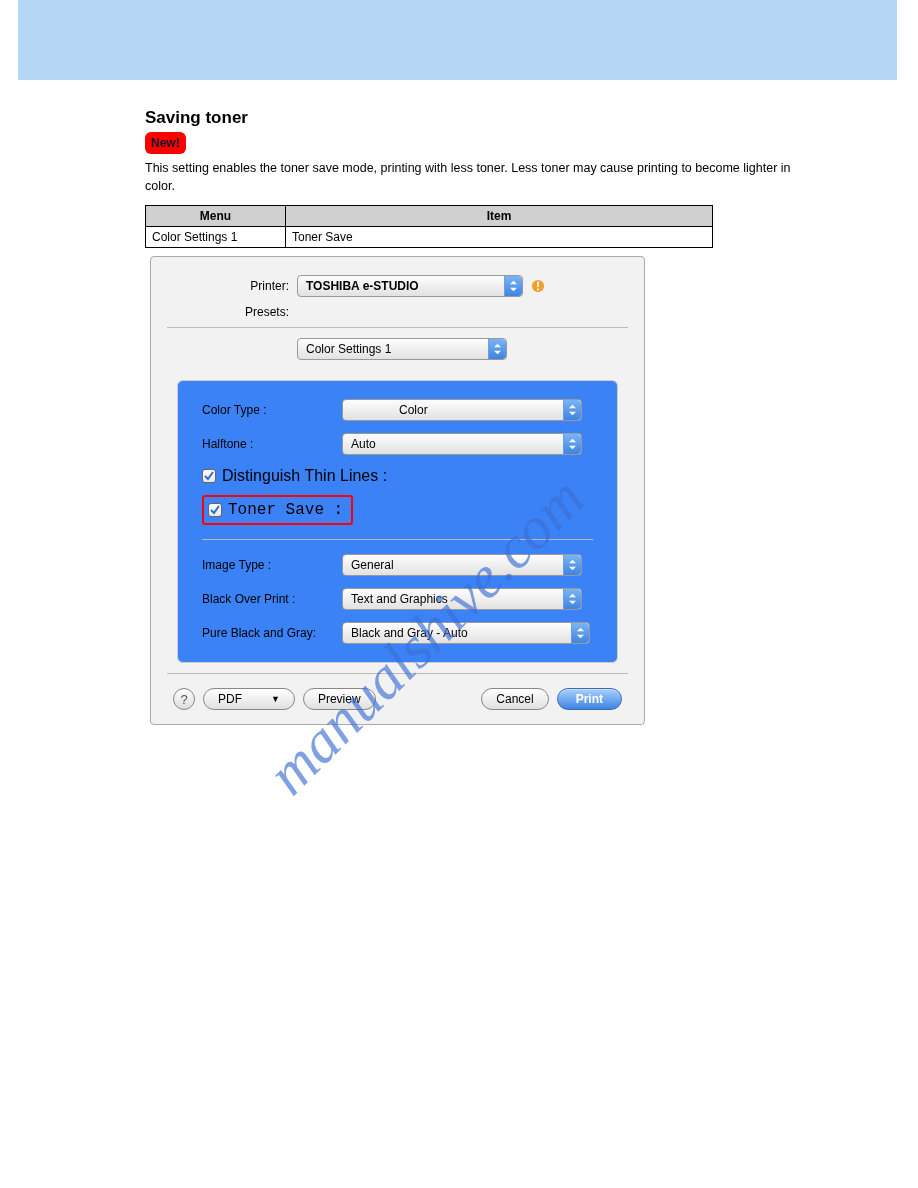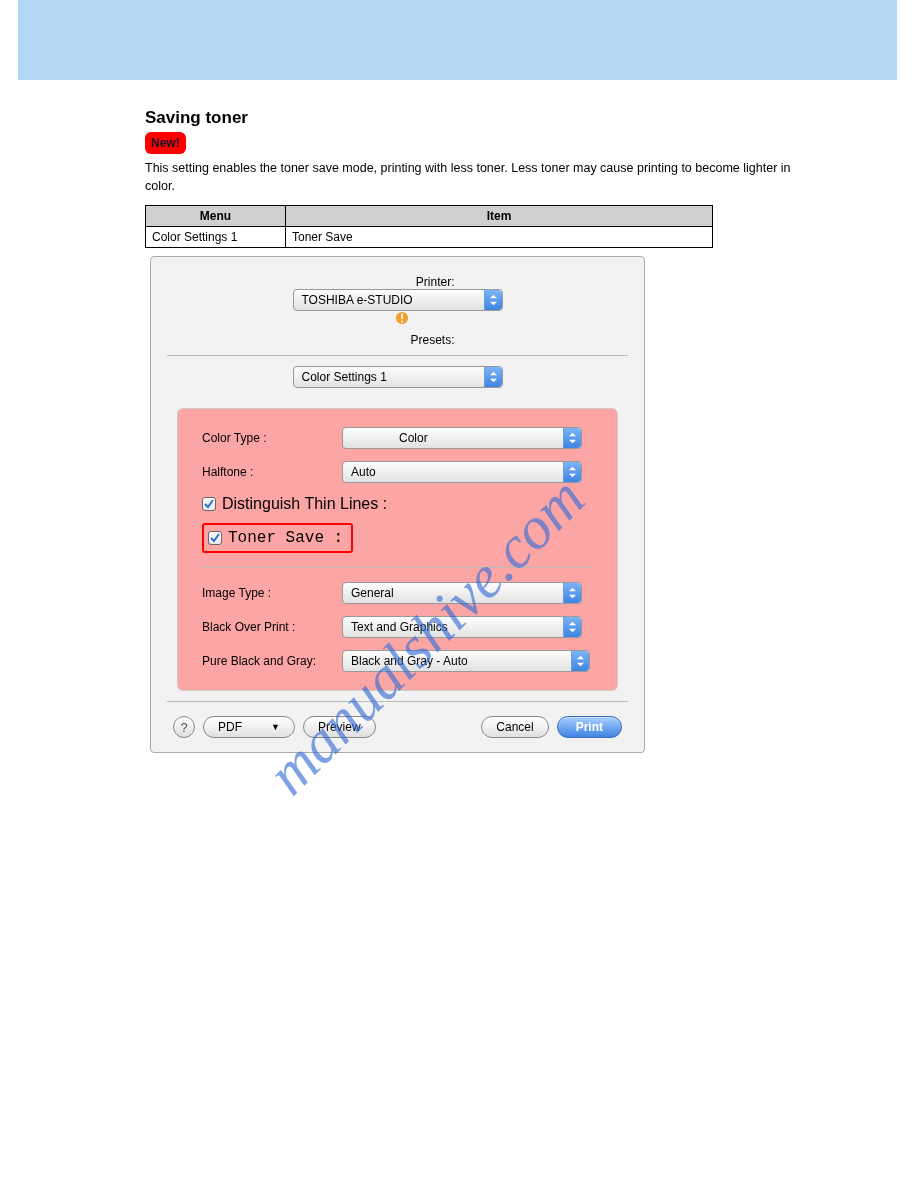--- a/index.html
+++ b/index.html
@@ -16,33 +16,33 @@
     .desc-text { font-size: 12.5px; margin-bottom: 10px; line-height: 1.4; }
     
     .settings-table { border-collapse: collapse; width: 568px; margin-bottom: 8px; font-size: 12px; padding-left: 12px; }
     .settings-table th { background: #d0d0d0; border: 1px solid #000; padding: 3px 6px; text-align: center; font-weight: bold; }
     .settings-table td { border: 1px solid #000; padding: 3px 6px; text-align: left; }
     .settings-table td:first-child { width: 140px; }
     
     
     .dialog { position: relative; width: 495px; margin-left: 5px; background: #f2f2f2; border: 1px solid #aaa; border-radius: 4px; padding: 18px 16px 12px 16px; font-size: 12px; font-family: "Lucida Grande", Arial, sans-serif; color: #000; }
     
-    .dlg-row { display: flex; align-items: center; margin-bottom: 8px; flex-direction: column; }
+    .dlg-row { display: flex; align-items: center; margin-bottom: 8px; }
     .dlg-label-right { width: 130px; text-align: right; padding-right: 8px; font-size: 12px; }
     
     .mac-select { display: flex; align-items: center; height: 22px; background: linear-gradient(#fdfdfd, #e2e2e2); border: 1px solid #999; border-radius: 4px; position: relative; font-size: 12px; }
     .mac-select .sel-text { flex: 1; padding: 0 8px; white-space: nowrap; overflow: hidden; }
     .mac-select .sel-arrows { width: 18px; height: 100%; background: linear-gradient(#7bb4f6,#3f84e2); border-left: 1px solid #6aa0e0; border-radius: 0 4px 4px 0; display:flex; align-items:center; justify-content:center; }
     .sel-arrows svg { width: 9px; height: 14px; }
     
     .warn-icon { margin-left: 8px; width: 14px; height: 14px; }
     
     .hr-line { border: none; border-top: 1px solid #bbb; margin: 10px 0; }
     
-    .inner-panel { background: #fca5a5; border: 1px solid #ccc; border-radius: 6px; padding: 18px 24px 18px 24px; margin: 0 10px 10px 10px; position: relative; }
+    .inner-panel { background: #3b82f6; border: 1px solid #ccc; border-radius: 6px; padding: 18px 24px 18px 24px; margin: 0 10px 10px 10px; position: relative; }
     .panel-row { display: flex; align-items: center; margin-bottom: 12px; }
     .panel-label { width: 140px; font-size: 12px; }
     
     .checkbox-row { display: flex; align-items: center; margin-bottom: 10px; font-size: 16px; cursor: default; }
     .mac-checkbox { width: 14px; height: 14px; border: 1px solid #666; border-radius: 3px; background: linear-gradient(#fff,#e8e8e8); margin-right: 6px; display:flex; align-items:center; justify-content:center; }
     .mac-checkbox svg { width: 12px; height: 12px; }
     
     .red-box { border: 2px solid #ff0000; border-radius: 3px; display: inline-flex; align-items: center; padding: 4px 8px 4px 4px; font-family: Liberation Mono, monospace; }
     
     .panel-divider { border: none; border-top: 1px solid #bbb; margin: 14px 0; }
@@ -80,21 +80,21 @@
         <td>Color Settings 1</td>
         <td>Toner Save</td>
       </tr>
     </tbody>
   </table>
 
   
   <div class="dialog">
     <div class="dlg-row">
       <div class="dlg-label-right">Printer:</div>
-      <div class="mac-select" style="width:210px;">
+      <div class="mac-select" style="width:226px;font-weight:bold;">
         <div class="sel-text">TOSHIBA e-STUDIO</div>
         <div class="sel-arrows">
           <svg viewBox="0 0 10 16">
               <polygon points="5,2 1,6 9,6" fill="#fff"></polygon>
               <polygon points="5,14 1,10 9,10" fill="#fff"></polygon>
             </svg>
         </div>
       </div>
       <svg class="warn-icon" viewBox="0 0 16 16">
           <circle cx="8" cy="8" r="7" fill="#f0a030"></circle>

